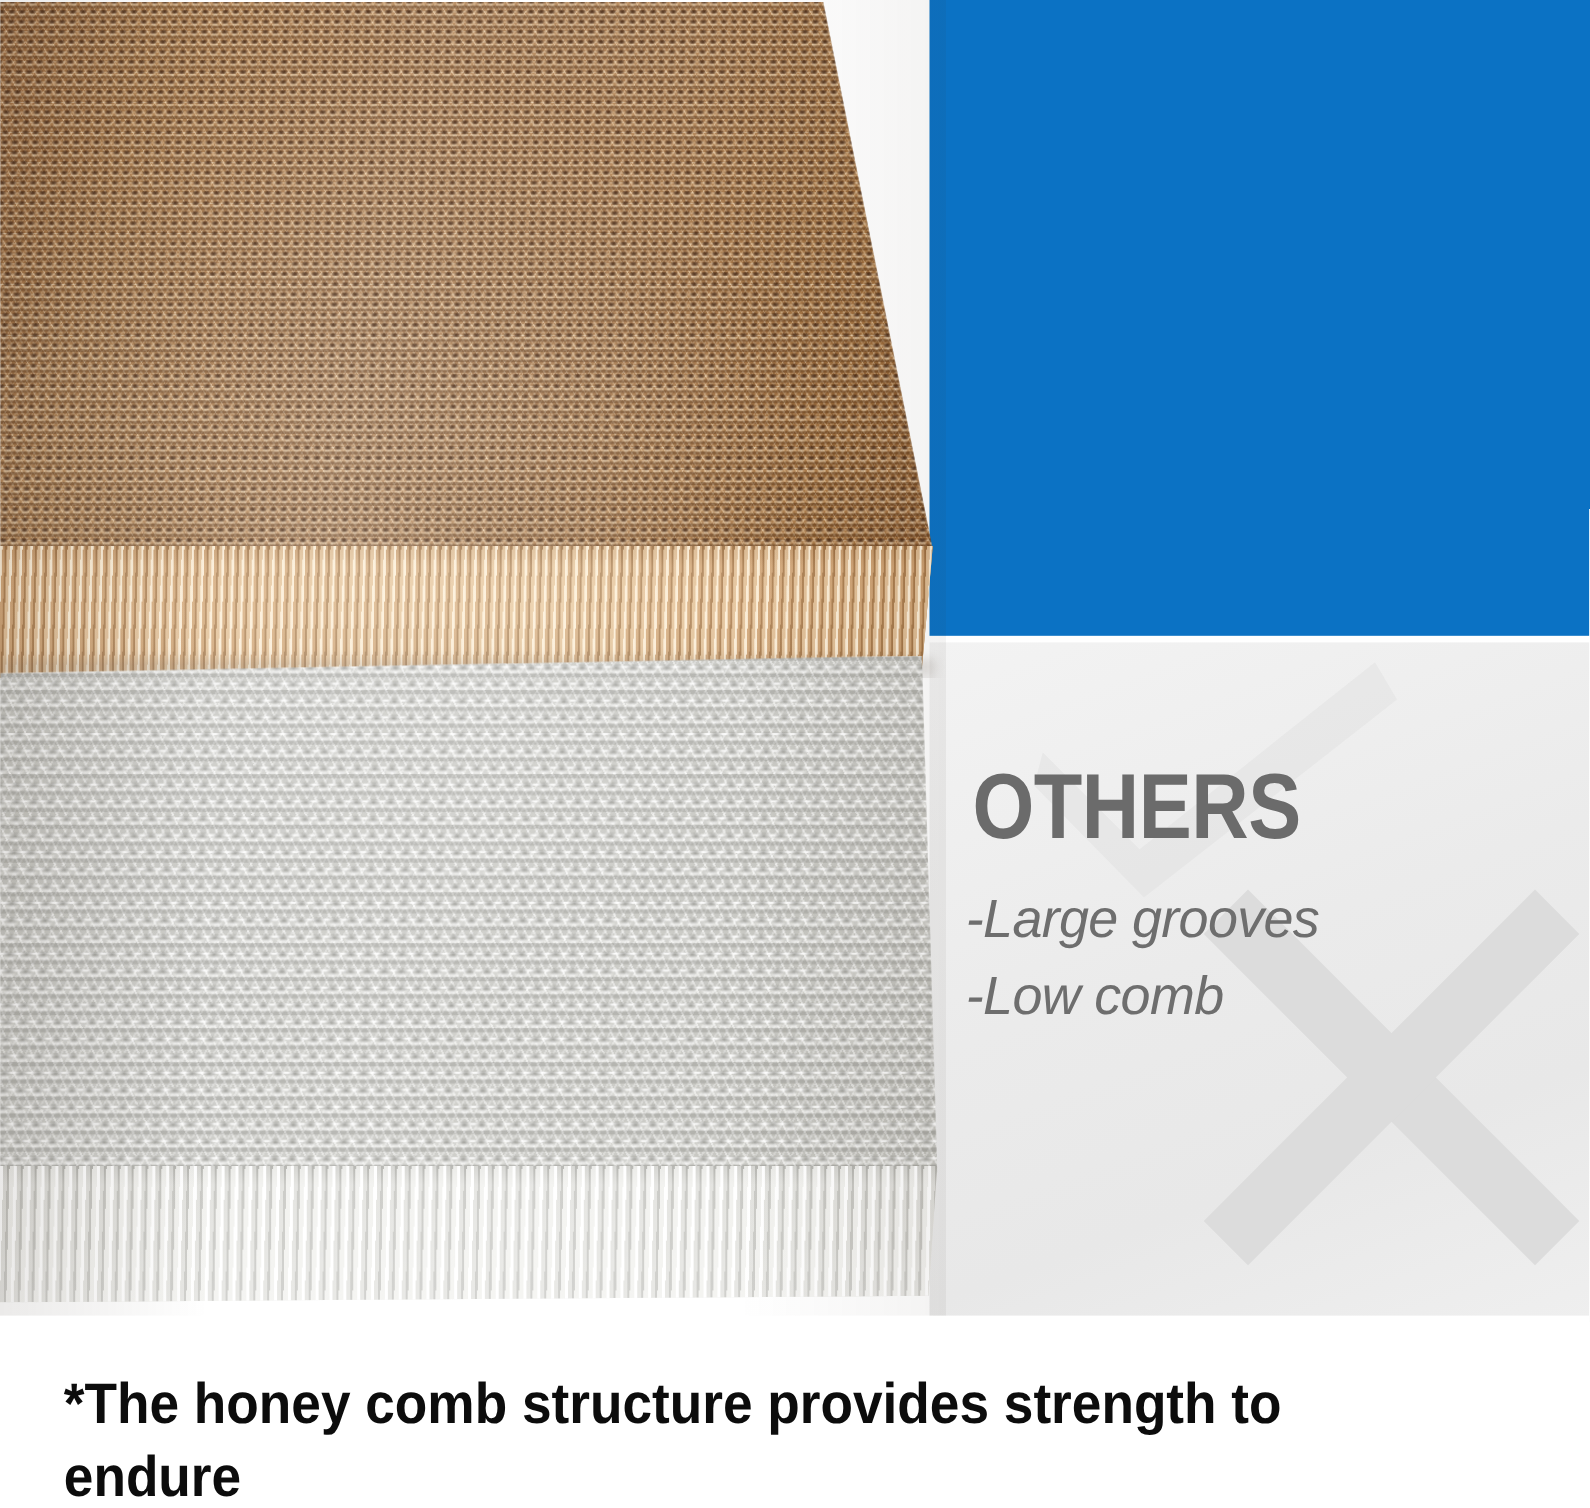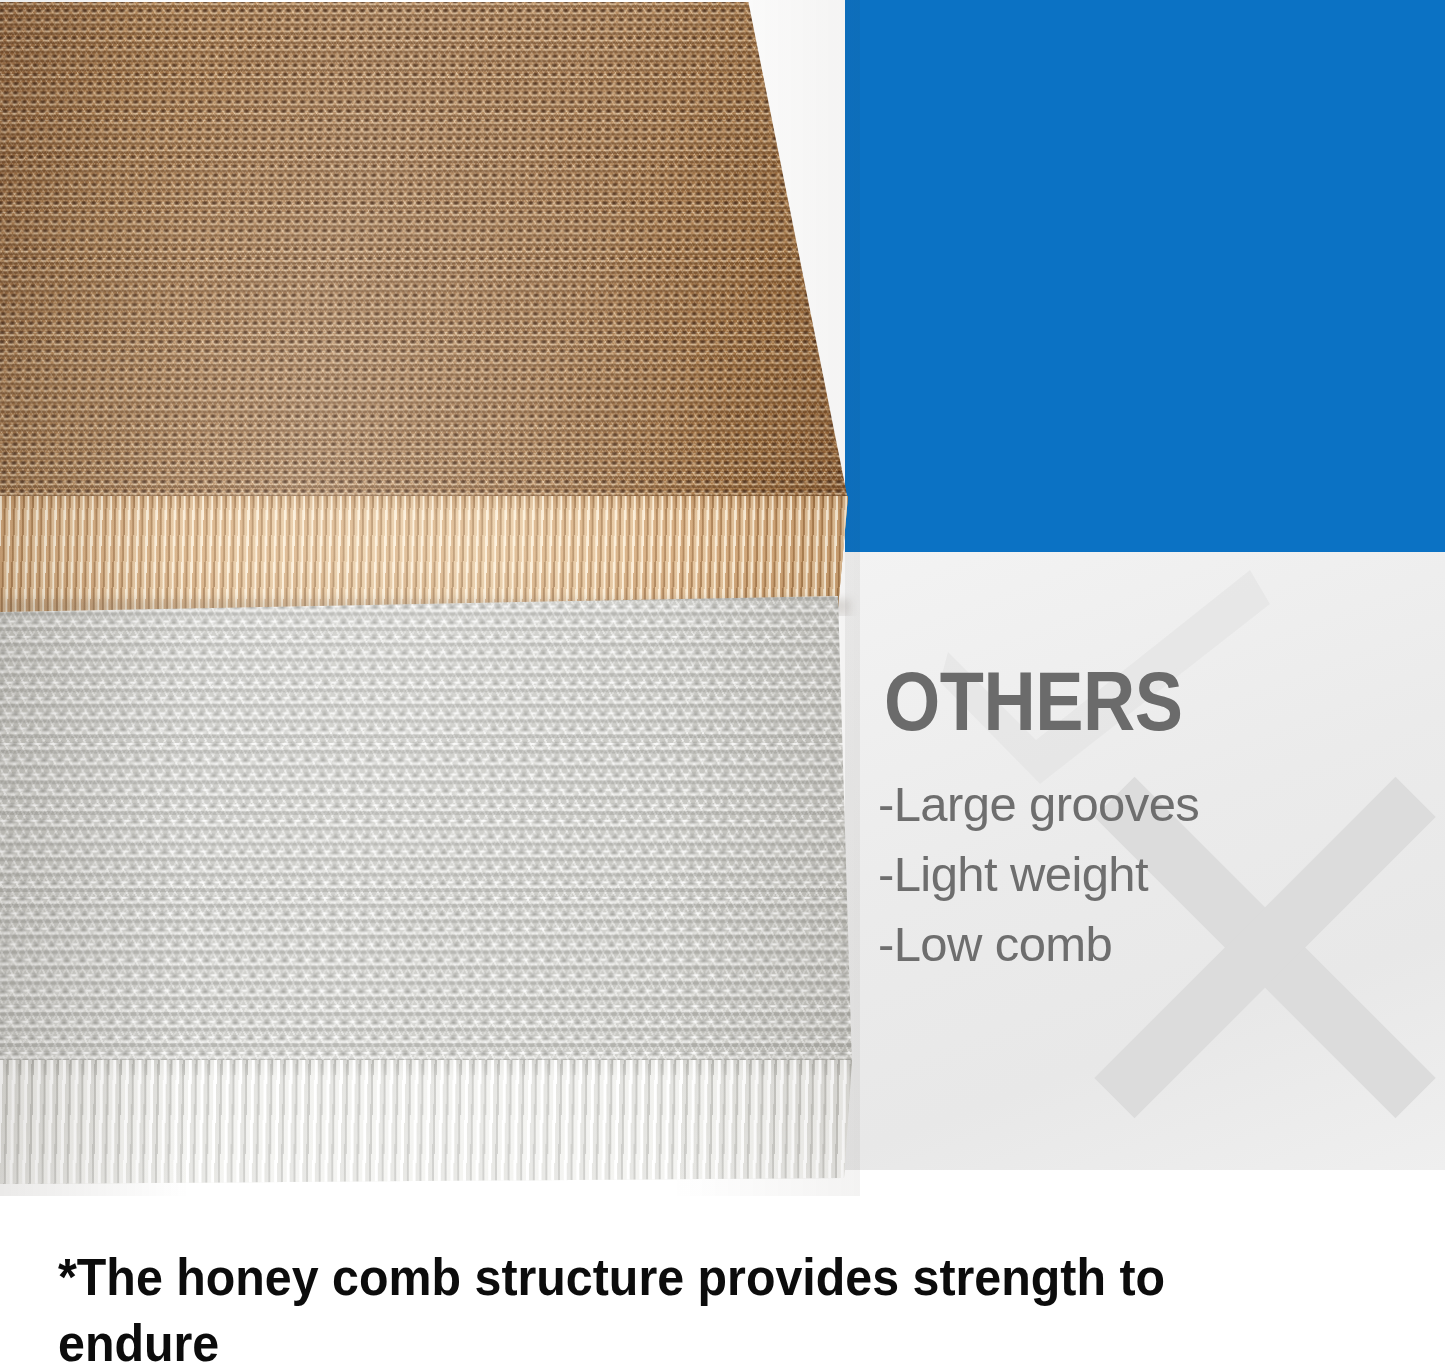--- a/index.html
+++ b/index.html
@@ -27,21 +27,21 @@
     top: 0;
     width: 600px;
     height: 578px;
     background: #0b72c4;
     overflow: hidden;
   }
 
   .panel-gray {
     position: absolute;
     left: 845px;
-    top: 552px;
+    top: 584px;
     width: 600px;
     height: 618px;
     background: linear-gradient(160deg, #f3f3f3 0%, #ebebeb 45%, #e8e8e8 72%, #efefef 100%);
     overflow: hidden;
   }
   .xmark {
     position: absolute;
     left: 255px;
     top: 230px;
     width: 330px;
@@ -95,20 +95,21 @@
     left: 878px;
     white-space: nowrap;
   }
   .bullets .bullet {
     font-family: "Liberation Sans", sans-serif;
     font-weight: 400;
     font-size: 49px;
     line-height: 70px;
     letter-spacing: -0.6px;
     display: block;
+    font-style: italic;
   }
   #others-bullets { top: 795px; }
   #others-bullets .bullet { color: #6e6e6e; }
 
   
   .caption {
     position: absolute;
     left: 58px;
     top: 1244px;
     width: 1360px;
@@ -313,21 +314,20 @@
 
     <div class="xmark">
       <span class="bar a"></span>
       <span class="bar b"></span>
     </div>
 
     <div class="headline" id="others-headline" style="top:107px; left:39px;">OTHERS</div>
 
     <div class="bullets" id="others-bullets" style="top:217px; left:33px;">
       <span class="bullet">-Large grooves</span>
-      <span class="bullet">-Light weight</span>
       <span class="bullet">-Low comb</span>
     </div>
   </div>
 
   <div class="slab" id="slab-tan">
     <div class="faceclip">
       <div class="face"></div>
     </div>
     <div class="edge"></div>
     <div class="edge-shadow"></div>

